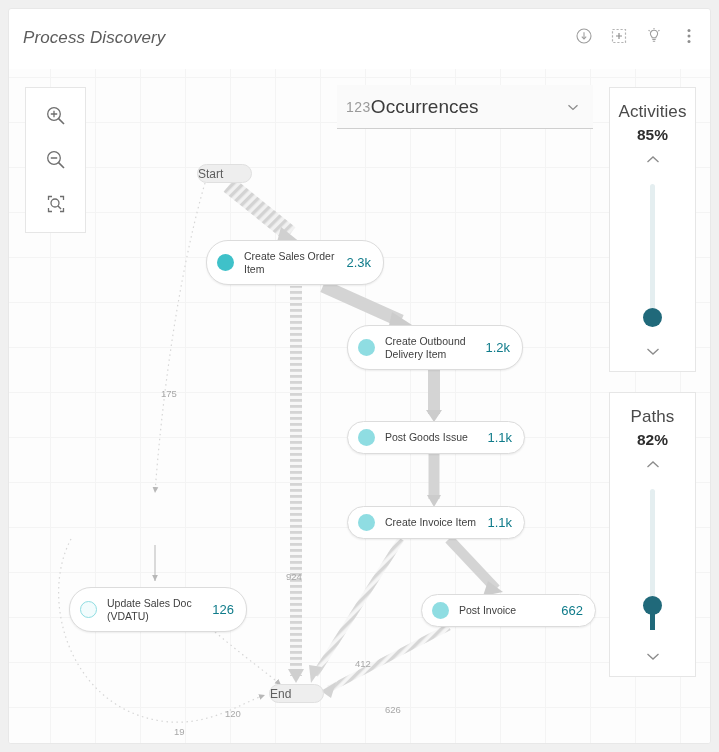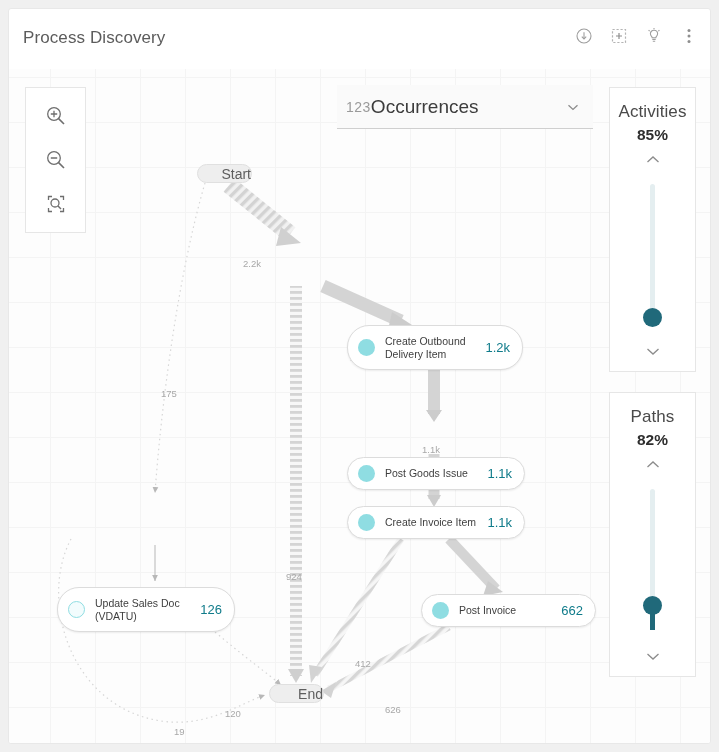--- a/index.html
+++ b/index.html
@@ -13,21 +13,21 @@
     position: absolute; left: 8px; top: 8px;
     width: 703px; height: 736px;
     background: #ffffff;
     border: 1px solid #e8e8e8;
     border-radius: 3px;
     overflow: hidden;
   }
 
   
   .header {
-    position: absolute; left: 0; top: 0; width: 703px; height: 60px;
+    position: absolute; left: 0; top: 0; width: 703px; height: 60px; font-style: italic;
   }
   .page-title {
     position: absolute; left: 14px; top: 19px;
     font-size: 17px; color: #5c5c5c; font-weight: 400;
     letter-spacing: .1px;
   }
   .header-icons {
     position: absolute; right: 14px; top: 18px;
     display: flex; align-items: center; gap: 17px;
   }
@@ -133,22 +133,22 @@
   .node-label {
     flex: 1; font-size: 10.5px; color: #3e3e3e; line-height: 13px;
     white-space: pre-line;
   }
   .node-value {
     font-size: 13px; color: #0f7b8a; font-weight: 400; margin-left: 8px;
   }
   .terminal {
     position: absolute; background: #eeeeee; border: 1px solid #e0e0e0;
     border-radius: 11px; height: 19px;
-    display: flex; align-items: center; justify-content: flex-end;
-    font-size: 14px; color: #5e5e5e; cursor: pointer; z-index: 4;
+    display: flex; align-items: center; justify-content: flex-start;
+    font-size: 12px; color: #5e5e5e; cursor: pointer; z-index: 4;
   }
   .edge-label {
     position: absolute; font-size: 9.5px; color: #a8a8a8; z-index: 3;
     background: transparent; white-space: nowrap;
   }
 </style>
 </head>
 <body>
 
 <div id="app">
@@ -265,42 +265,48 @@
     <div class="edge-label" style="left:346px; top:589px;">412</div>
     <div class="edge-label" style="left:376px; top:635px;">626</div>
     <div class="edge-label" style="left:136px; top:546px;">111</div>
     <div class="edge-label" style="left:216px; top:639px;">120</div>
     <div class="edge-label" style="left:165px; top:657px;">19</div>
 
     <div class="terminal" style="left:188px; top:95px; width:55px;">
       <span>Start</span>
     </div>
 
+    <div class="node" style="left:197px; top:171px; width:178px; height:45px;">
+      <span class="node-dot" style="background:#3fc1c9;"></span>
+      <span class="node-label">Create Sales Order
+Item</span>
+      <span class="node-value">2.3k</span>
+    </div>
 
     <div class="node" style="left:338px; top:256px; width:176px; height:45px;align-items:center;">
       <span class="node-dot" style="background:#8fdde2;"></span>
       <span class="node-label">Create Outbound
 Delivery Item</span>
       <span class="node-value">1.2k</span>
     </div>
 
-    <div class="node" style="left:338px; top:352px; width:178px; height:33px;margin-top:36px;">
+    <div class="node" style="left:338px; top:352px; width:178px; height:33px;">
       <span class="node-dot" style="background:#8fdde2;"></span>
       <span class="node-label">Post Goods Issue</span>
       <span class="node-value">1.1k</span>
     </div>
 
     <div class="node" style="left:338px; top:437px; width:178px; height:33px;justify-content:flex-end;">
       <span class="node-dot" style="background:#8fdde2;"></span>
       <span class="node-label">Create Invoice Item</span>
       <span class="node-value">1.1k</span>
     </div>
 
 
-    <div class="node" style="left:48px; top:518px; width:178px; height:45px;">
+    <div class="node" style="left:60px; top:518px; width:178px; height:45px;">
       <span class="node-dot" style="background:#f2fcfd; border:1.6px solid #8fdde2;"></span>
       <span class="node-label">Update Sales Doc
 (VDATU)</span>
       <span class="node-value">126</span>
     </div>
 
     <div class="node" style="left:412px; top:525px; width:175px; height:33px;">
       <span class="node-dot" style="background:#8fdde2;"></span>
       <span class="node-label">Post Invoice</span>
       <span class="node-value">662</span>

